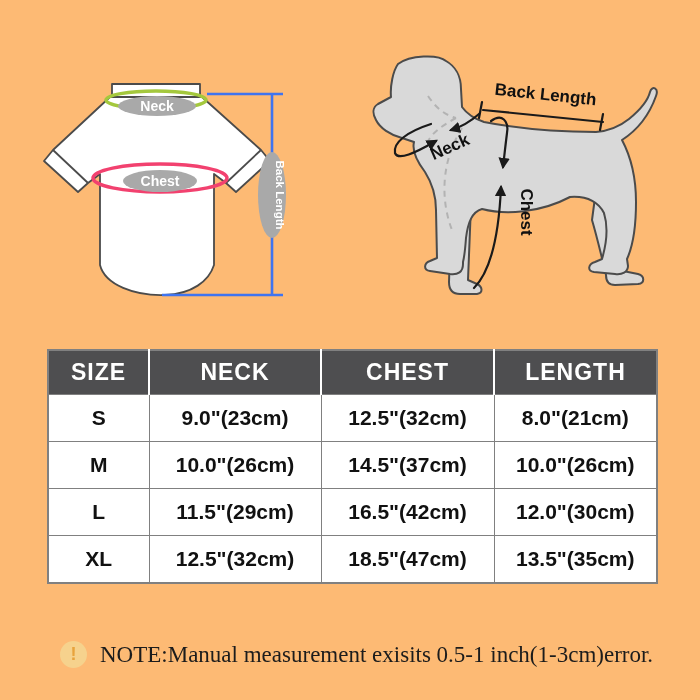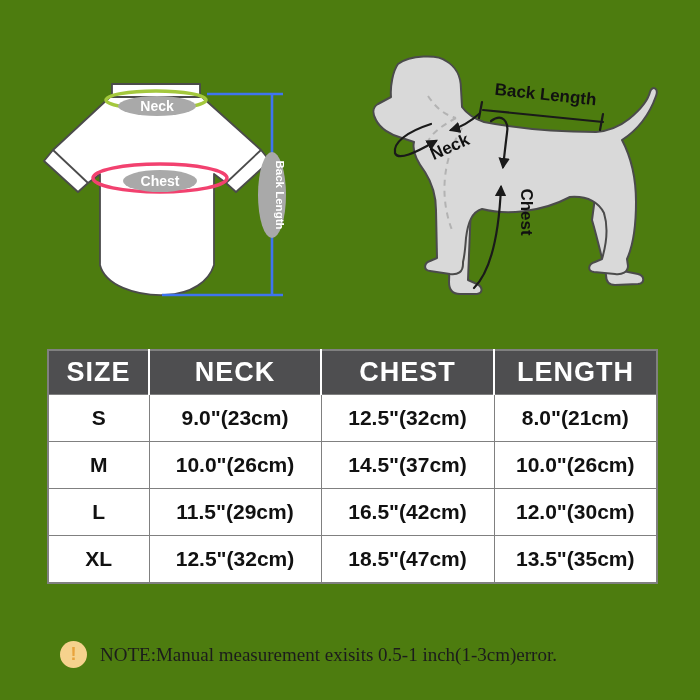--- a/index.html
+++ b/index.html
@@ -1,48 +1,48 @@
 <!DOCTYPE html>
 <html style="--header-bg: #4e4e50; --table-border: #808080; --outline: #4b4b4b; --dog-fill: #d9d9d9; --neck-ellipse: #a4c83d; --chest-ellipse: #f2416f; --measure-blue: #3f74f0; --badge-gray: #a9a9a9; --note-icon-bg: #f6d28d; --note-icon-fg: #e8a33c;"><head>
 <meta charset="utf-8">
 <style>
   html,body{margin:0;padding:0;background:#fff;}
-  .page{position:relative;width:700px;height:700px;background:#4d7c0f;overflow:hidden;
+  .page{position:relative;width:700px;height:700px;background:#fdba74;overflow:hidden;
         font-family:"Liberation Sans",sans-serif;}
   .diagram-svg{position:absolute;left:0;top:0;}
 
   
   .shirt-shape{fill:#fff;stroke:var(--outline,#4b4b4b);stroke-width:1.8;stroke-linejoin:round;}
   .dog-shape{fill:var(--dog-fill,#d9d9d9);stroke:var(--outline,#4b4b4b);stroke-width:2;stroke-linejoin:round;}
   .neck-ring{fill:none;stroke:var(--neck-ellipse,#a4c83d);stroke-width:3.5;}
   .chest-ring{fill:none;stroke:var(--chest-ellipse,#f2416f);stroke-width:3.5;}
   .blue-line{stroke:var(--measure-blue,#3f74f0);stroke-width:2.6;fill:none;}
   .badge{fill:var(--badge-gray,#a9a9a9);}
   .badge-text{fill:#fff;font-weight:bold;text-anchor:middle;}
   .annot{stroke:#1a1a1a;stroke-width:2.2;fill:none;stroke-linecap:round;}
   .dashed{stroke:#b3b3b3;stroke-width:2;stroke-dasharray:6 5;fill:none;}
   .dog-label{font-weight:bold;font-size:17px;fill:#111;text-anchor:middle;}
   #arrowhead path{fill:#1a1a1a;}
 
   
   .size-table{position:absolute;left:47px;top:349px;border-collapse:collapse;
               table-layout:fixed;width:609px;border:2px solid var(--table-border,#808080);}
   .size-table th{background:var(--header-bg,#4e4e50);color:#fff;font-weight:bold;
-                 font-size:27px;height:41px;letter-spacing:1px;
+                 font-size:23px;height:41px;letter-spacing:1px;
                  border-left:2px solid #fff;border-bottom:1px solid var(--table-border,#808080);}
   .size-table th:first-child{border-left:none;}
   .size-table td{border:1px solid var(--table-border,#808080);text-align:center;
                  font-weight:bold;font-size:21px;color:#111;height:44px;background:#fff;}
 
   
   .note{position:absolute;left:60px;top:641px;display:flex;align-items:center;gap:13px;}
   .note-icon{width:27px;height:27px;border-radius:50%;background:var(--note-icon-bg,#f6d28d);
              color:var(--note-icon-fg,#e8a33c);font-weight:bold;font-size:18px;
              display:flex;align-items:center;justify-content:center;flex:0 0 auto;}
-  .note-text{font-family:"Liberation Serif",serif;font-size:19px;color:#1c1c1c;}
+  .note-text{font-family:"Liberation Serif",serif;font-size:23px;color:#1c1c1c;}
 </style>
 </head>
 <body>
 
 <div class="page">
 
   <svg class="diagram-svg" width="700" height="340" viewBox="0 0 700 340">
     <defs>
       <marker id="arrowhead" viewBox="0 0 10 10" refX="8" refY="5" markerWidth="5.2" markerHeight="5.2" orient="auto-start-reverse">
         <path d="M0,0 L10,5 L0,10 z"></path>

